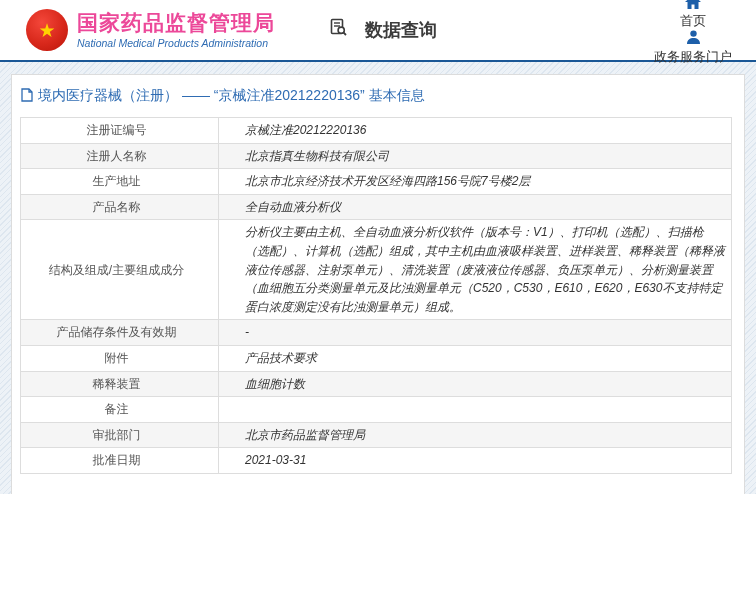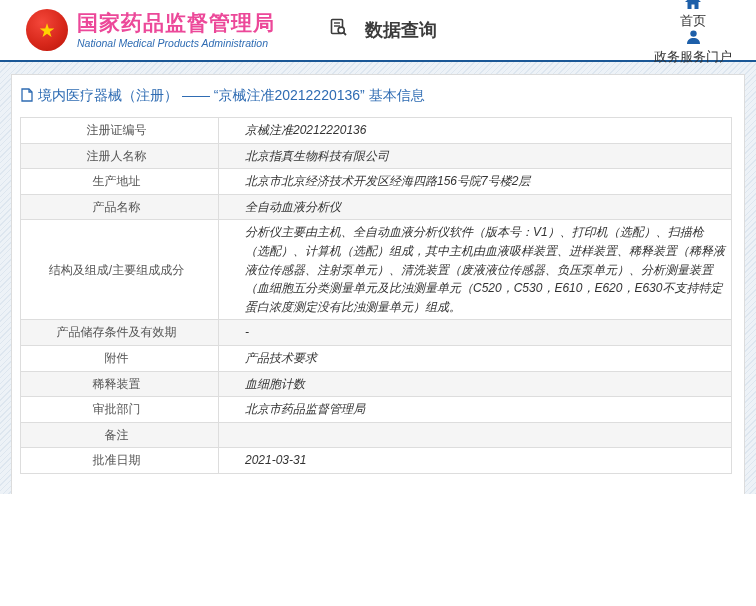--- a/index.html
+++ b/index.html
@@ -181,28 +181,28 @@
         </tr>
         <tr>
           <th>附件</th>
           <td>产品技术要求</td>
         </tr>
         <tr>
           <th>稀释装置</th>
           <td>血细胞计数</td>
         </tr>
         <tr>
+          <th>备注</th>
+          <td></td>
+        </tr>
+        <tr>
           <th>审批部门</th>
           <td>北京市药品监督管理局</td>
         </tr>
         <tr>
-          <th>备注</th>
-          <td></td>
-        </tr>
-        <tr>
           <th>批准日期</th>
           <td>2021-03-31</td>
         </tr>
 
       </tbody>
     </table>
 
   </div>
 </div>
 

